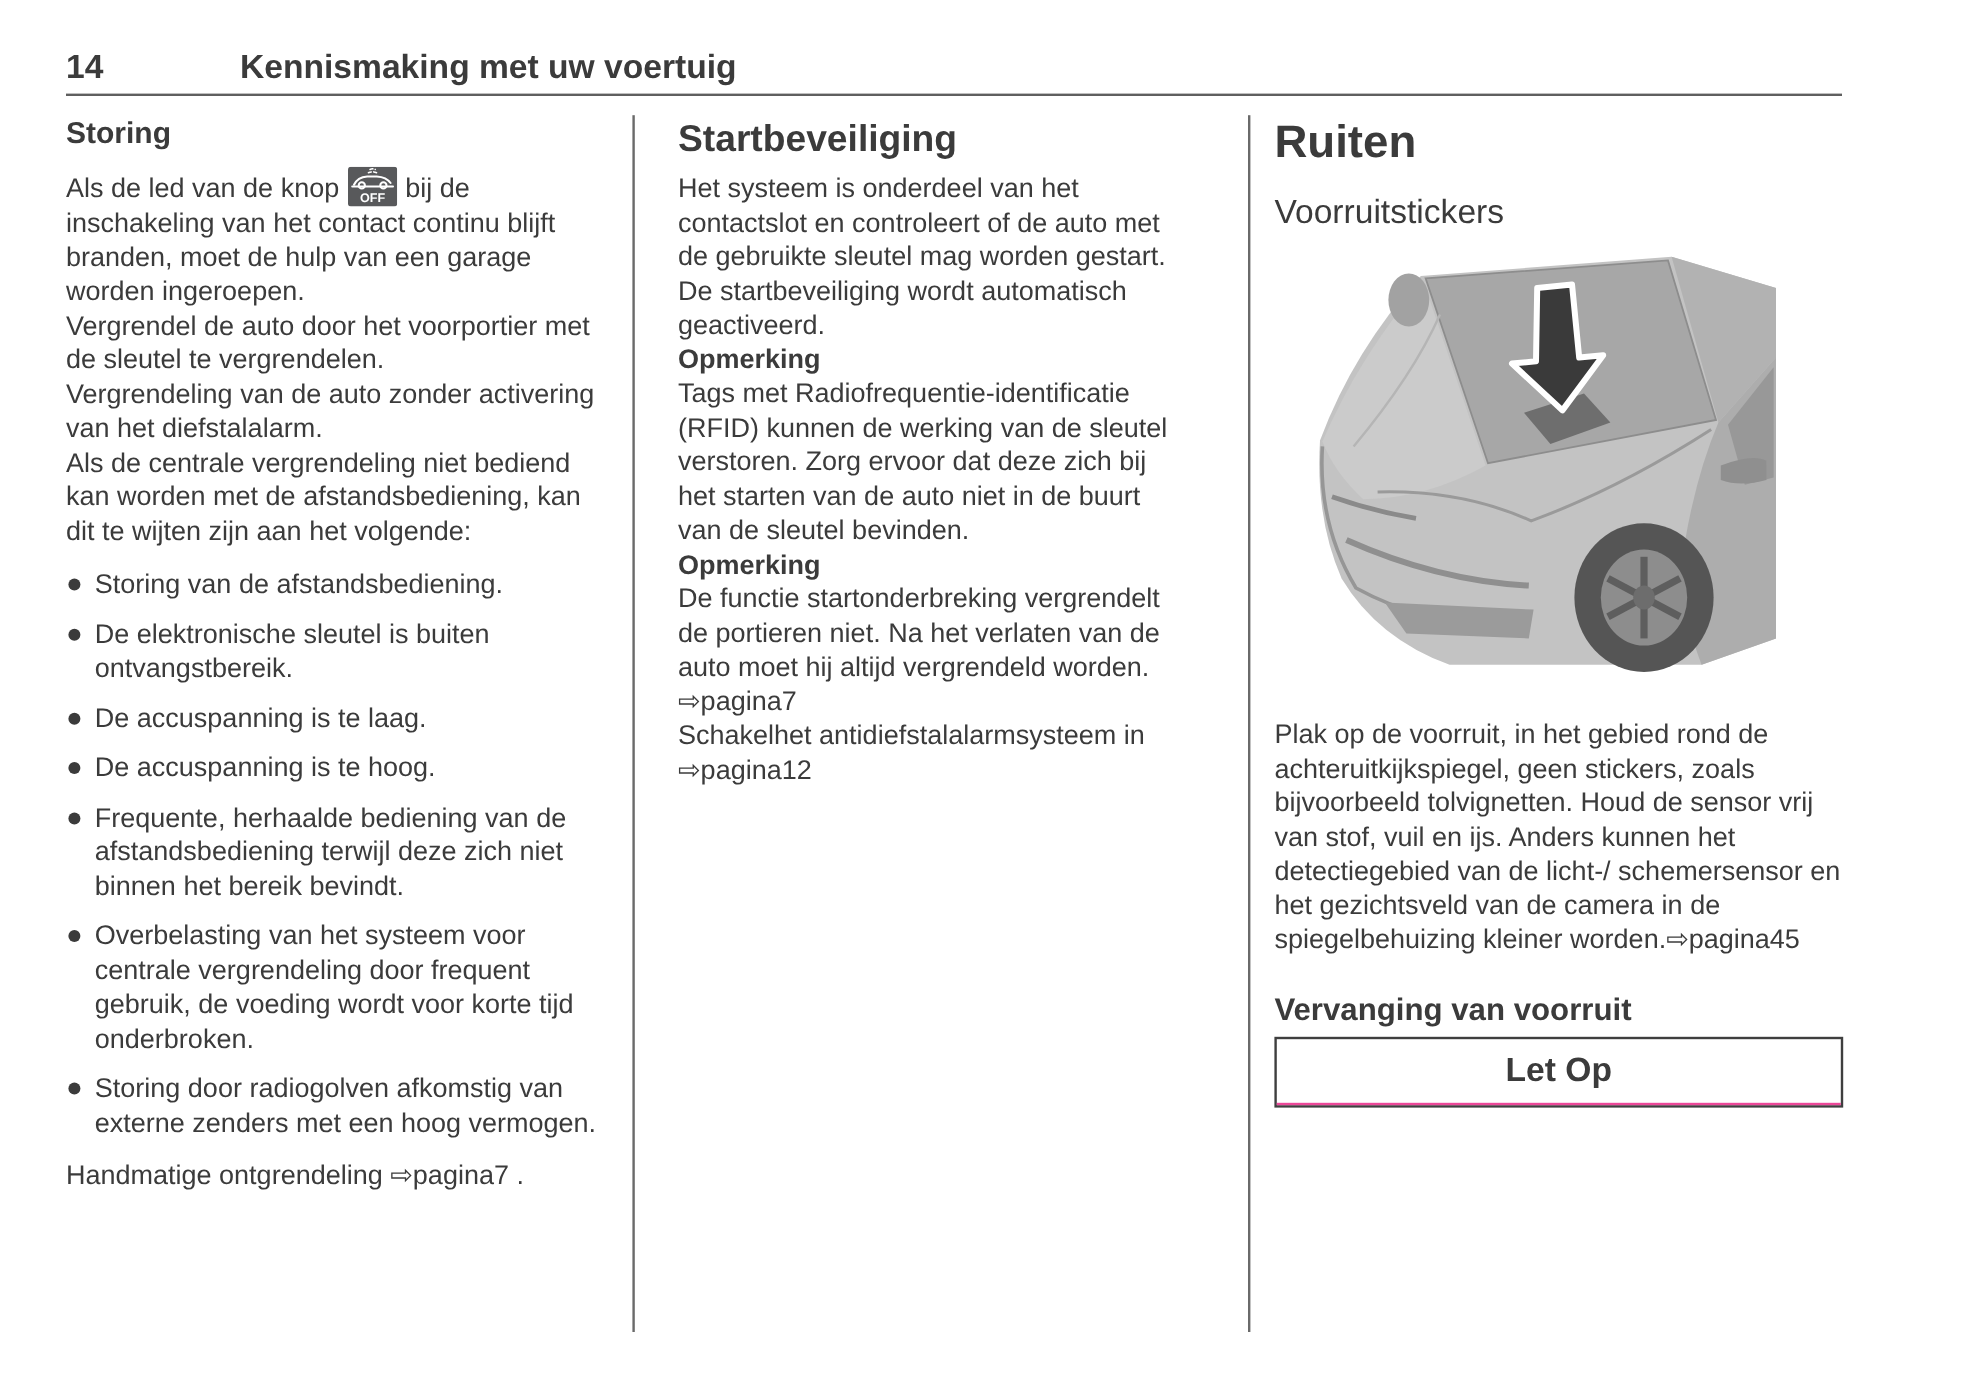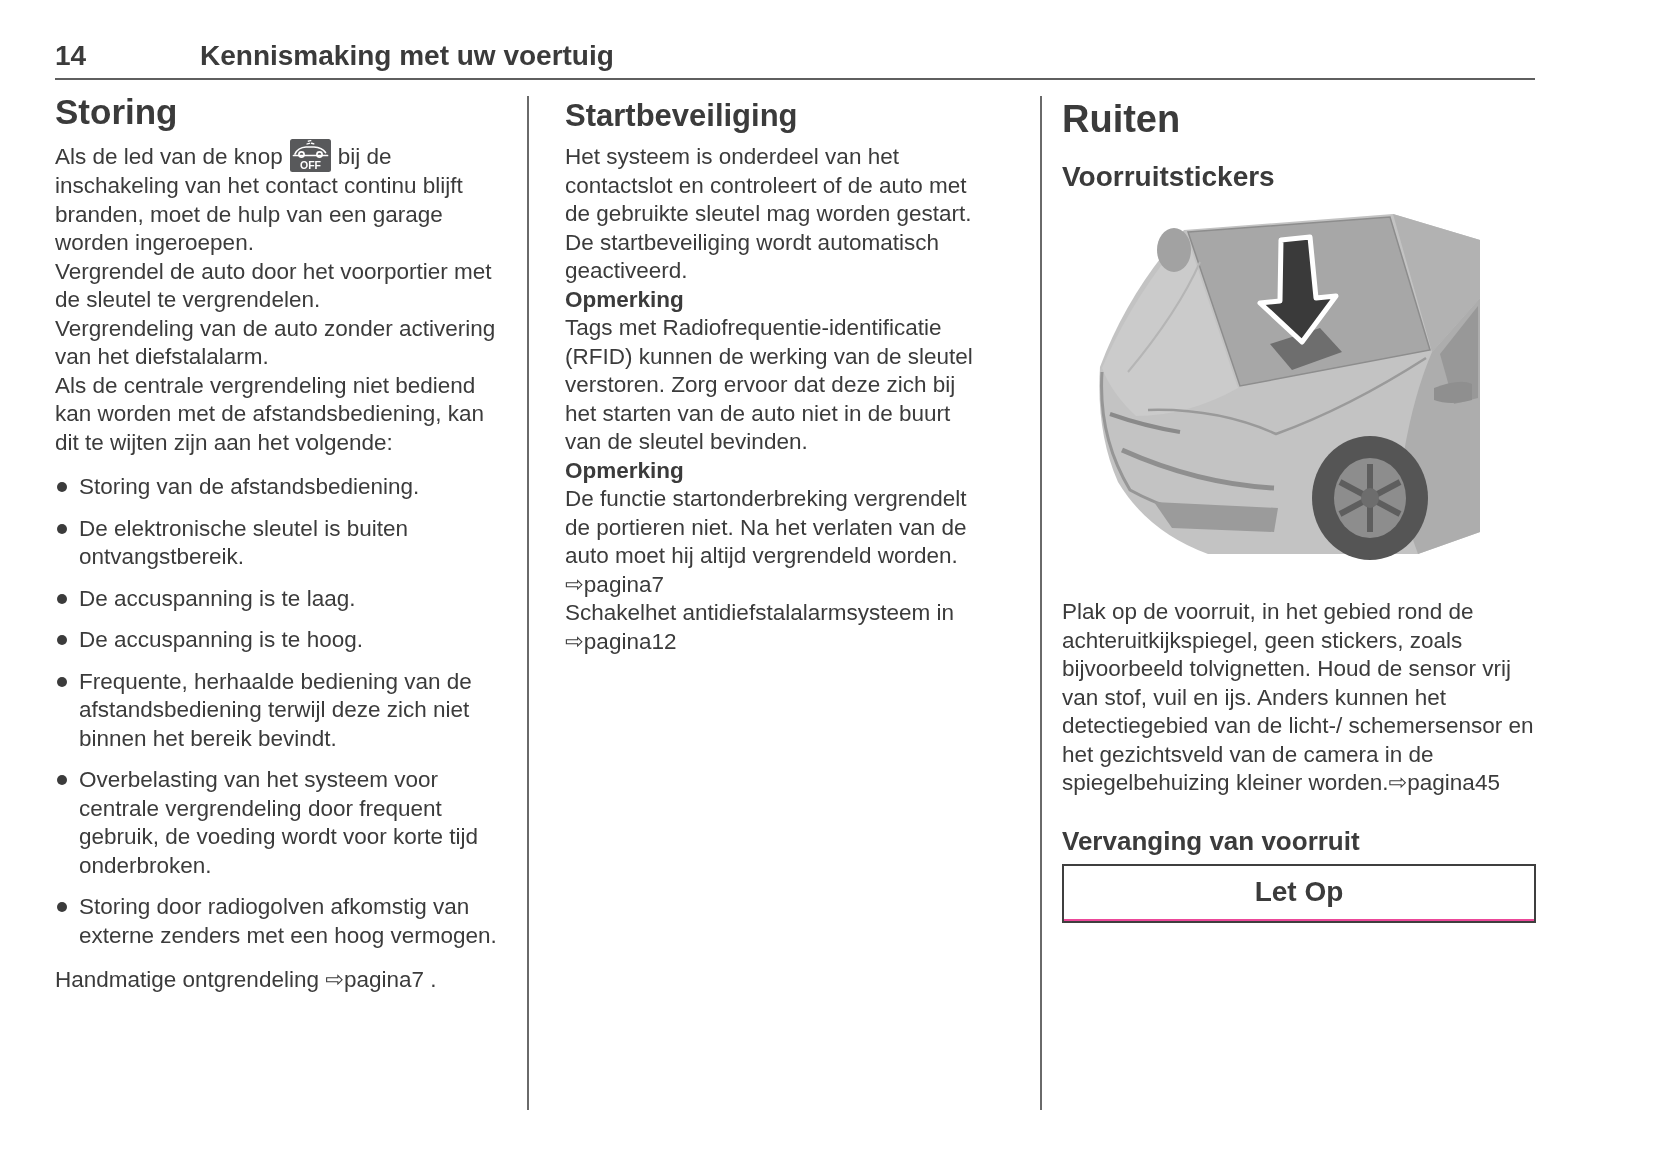--- a/index.html
+++ b/index.html
@@ -16,22 +16,22 @@
   #header-rule{left:55px;top:78px;width:1480px;height:2px;background:#5f5f5f;}
   
   .v-divider{width:2px;top:96px;height:1014px;background:#6a6a6a;}
   #divider-1{left:527px;}
   #divider-2{left:1040px;}
   
   .body-text{font-size:22.5px;line-height:28.5px;}
   p{margin:0;}
   .h-chapter{font-size:38px;line-height:46px;font-weight:bold;margin:0 0 18px 0;}
   .h-section{font-size:31px;line-height:38px;font-weight:bold;margin:0 0 8px 0;}
-  .h-sub{font-size:28px;line-height:34px;font-weight:bold;margin:0 0 8px 0;}
-  .h-small{font-size:35px;line-height:31px;font-weight:bold;margin:0 0 12px 0;}
+  .h-sub{font-size:28px;line-height:34px;font-weight:normal;margin:0 0 8px 0;}
+  .h-small{font-size:25px;line-height:31px;font-weight:bold;margin:0 0 12px 0;}
   .note-label{font-weight:bold;}
   
   #col1{left:55px;top:96px;width:442px;}
   #col2{left:565px;top:97px;width:410px;}
   #col3{left:1062px;top:96px;width:474px;}
   
   ul.bullets{list-style:none;margin:16px 0 1px 0;padding:0;}
   ul.bullets li{display:flex;margin:0 0 13px 0;}
   ul.bullets li .dot{
     flex:0 0 10px;width:10px;height:10px;border-radius:50%;

